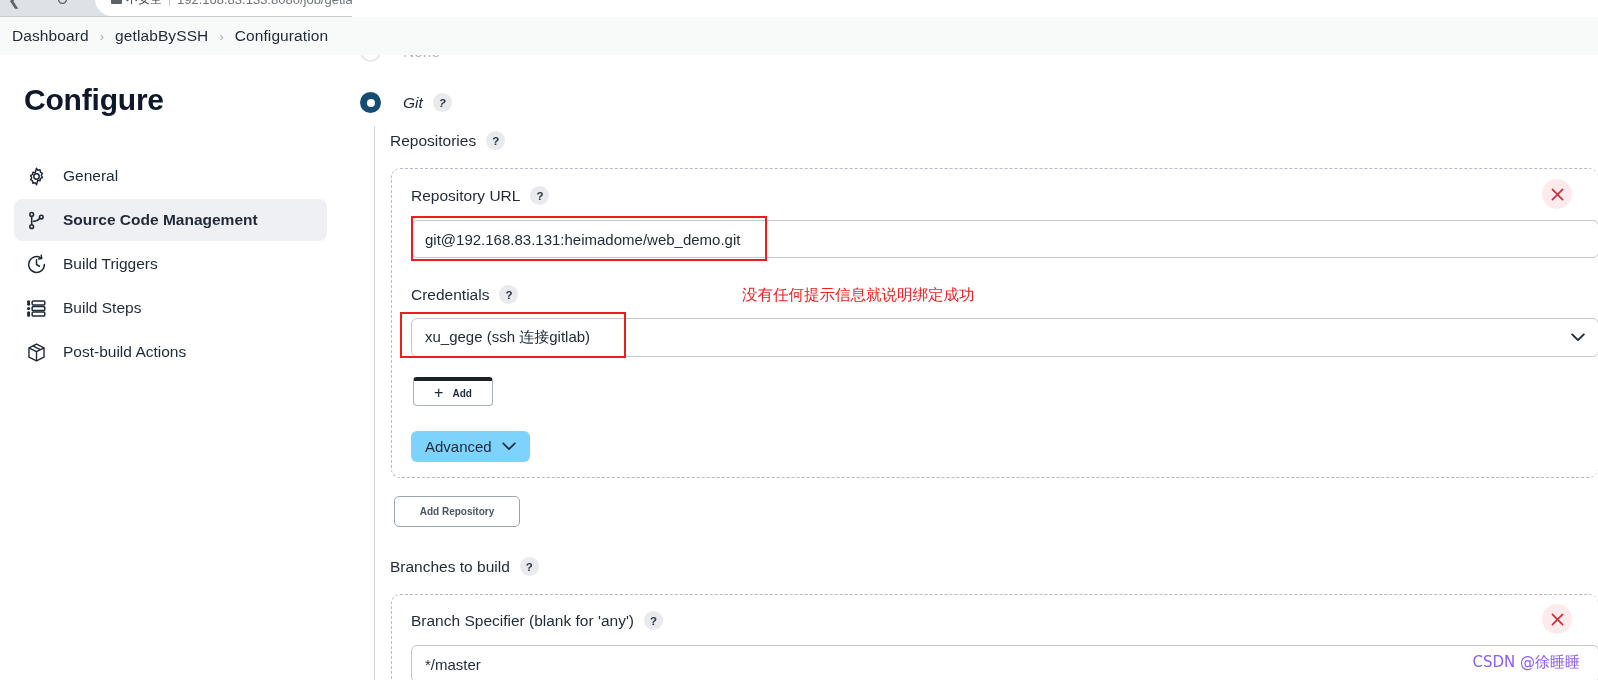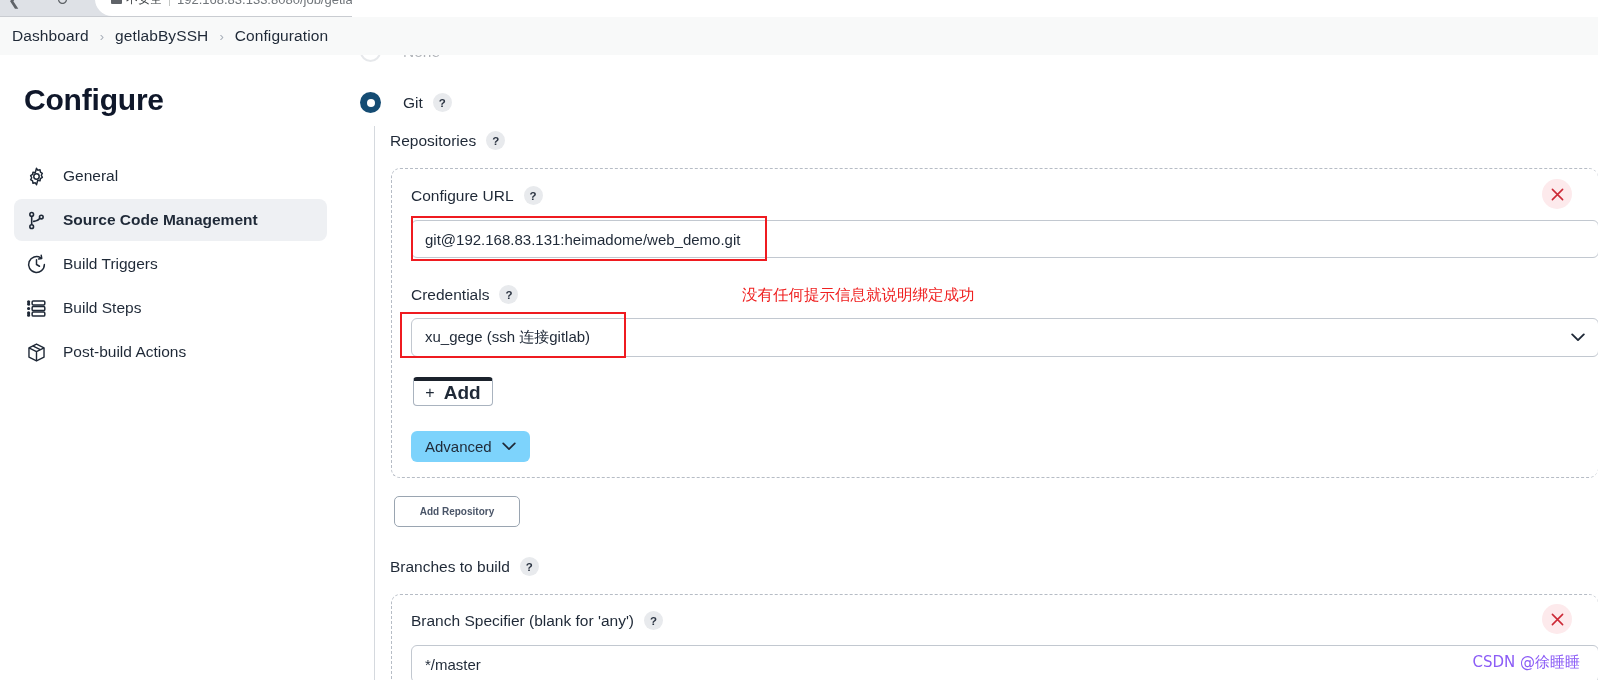--- a/index.html
+++ b/index.html
@@ -200,20 +200,21 @@
     margin-left: 22px;
     white-space: nowrap;
   }
 
   
   #scm-git-row {
     position: absolute;
     left: 8px; top: 92px;
     display: flex;
     align-items: center;
+    font-style: italic;
   }
 
   
   .help-chip {
     display: inline-flex;
     align-items: center;
     justify-content: center;
     width: 19px; height: 19px;
     border-radius: 50%;
     background: #e8eaed;
@@ -307,21 +308,21 @@
     justify-content: center;
     gap: 9px;
     cursor: pointer;
   }
   #add-credentials-button .plus {
     font-size: 16px;
     color: #1f2937;
     line-height: 1;
   }
   #add-credentials-button .lbl {
-    font-size: 19px;
+    font-size: 10px;
     font-weight: bold;
     color: #1f2937;
   }
 
   
   #advanced-button {
     position: absolute;
     left: 19px; top: 262px;
     height: 31px;
     background: #7dd3fc;
@@ -547,21 +548,21 @@
   </div>
 
   <div id="repositories-label" class="field-label">
     <span>Repositories</span>
     <span class="help-chip">?</span>
   </div>
 
   <div id="repo-card">
 
     <div id="repo-url-label" class="field-label">
-      <span>Configure URL</span>
+      <span>Repository URL</span>
       <span class="help-chip">?</span>
     </div>
 
     <input id="repo-url-input" class="text-input" type="text" value="git@192.168.83.131:heimadome/web_demo.git" style="">
 
     <div id="credentials-label" class="field-label">
       <span>Credentials</span>
       <span class="help-chip">?</span>
     </div>
 

